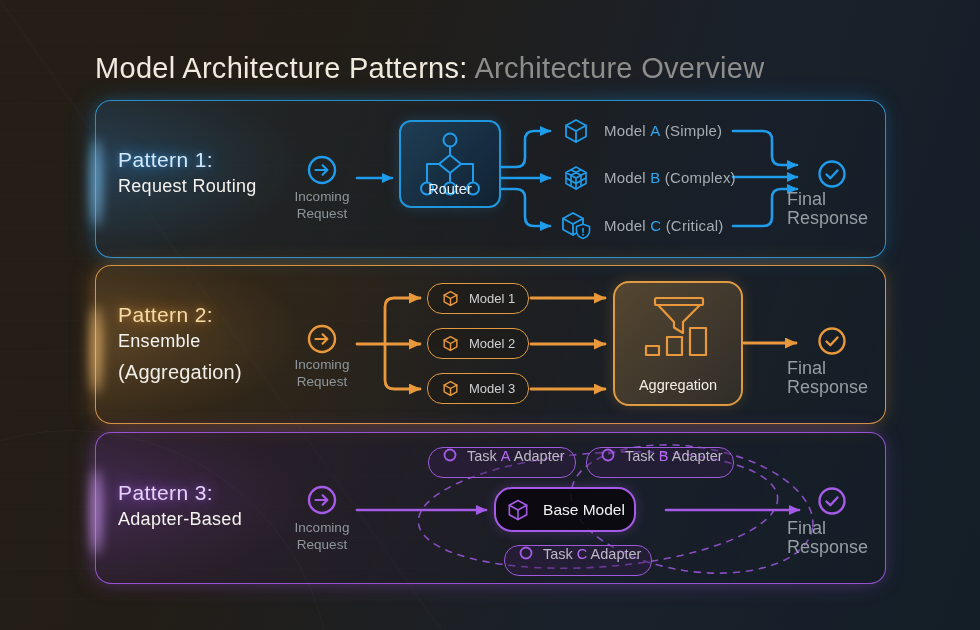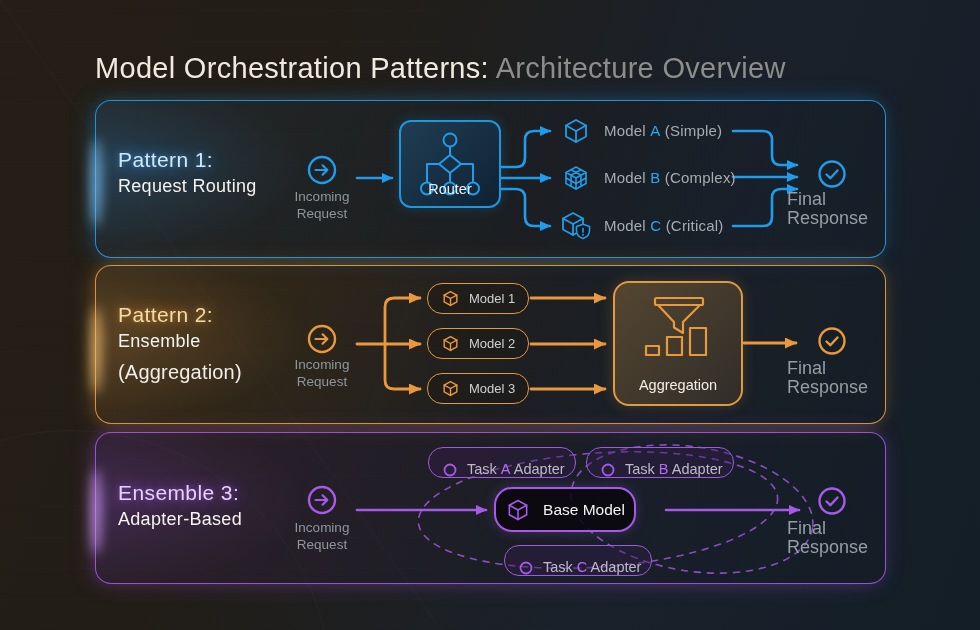--- a/index.html
+++ b/index.html
@@ -71,38 +71,38 @@
       display:flex; align-items:center; gap:9px; padding-left:13px; box-sizing:border-box;
       background:rgba(24,18,10,.25); color:#ced0d3; font-size:13px;}
 
   .agg-box{position:absolute; left:613px; top:281px; width:130px; height:125px;
       border:2px solid #e09a42; border-radius:16px; box-sizing:border-box;
       background:linear-gradient(135deg, rgba(205,150,70,.32), rgba(130,95,45,.22));
       box-shadow:0 0 14px rgba(224,154,66,.22);}
   .agg-label{position:absolute; bottom:11px; width:100%; text-align:center; color:#f4efe6; font-size:14.5px;}
 
   .adapter-box{position:absolute; width:148px; height:31px; border:1.5px solid #9d5ada; border-radius:15px;
-      display:flex; align-items:flex-end; gap:10px; padding-left:14px; box-sizing:border-box;
+      display:flex; align-items:flex-start; gap:10px; padding-left:14px; box-sizing:border-box;
       background:rgba(52,28,74,.40); font-size:14.5px; color:#bfb9c8; white-space:nowrap;}
   .base-box{position:absolute; left:494px; top:487px; width:142px; height:45px;
       border:2px solid #a55be8; border-radius:18px; box-sizing:border-box;
       display:flex; align-items:center; justify-content:center; gap:12px;
       background:rgba(10,8,14,.88); color:#f2f3f5; font-size:15.5px; font-weight:500;
       box-shadow:0 0 12px rgba(165,91,232,.28);}
   .connectors{position:absolute; left:0; top:0; pointer-events:none;}
 </style>
 </head>
 <body>
 
 <div id="stage">
   <div class="texture"></div>
   <div class="bg-arc"></div>
 
   <div class="title">
-    <span class="main">Model Orchestration Patterns:</span>
+    <span class="main">Model Architecture Patterns:</span>
     <span class="sub">Architecture Overview</span>
   </div>
 
   <div class="panel p1">
     <div class="edge" style="left:-5px; top:38px; width:10px; height:88px; background:rgba(130,205,255,.8);"></div>
   </div>
   <div class="panel p2">
     <div class="edge" style="left:-5px; top:40px; width:10px; height:88px; background:rgba(255,200,120,.8);"></div>
   </div>
   <div class="panel p3">
@@ -307,21 +307,21 @@
     <svg width="30" height="30" viewBox="0 0 30 30">
       <circle class="ln so" cx="15" cy="15" r="12.5" stroke-width="2.4" fill="none"></circle>
       <path class="ln so" d="M9.5 15.5 L13.3 19.2 L20.5 11.5" stroke-width="2.4" fill="none"></path>
     </svg>
   </div>
   <div class="final-label" style="left:787px; top:359px;">
     <div>Final</div>
     <div>Response</div>
   </div>
 
-  <div class="pt pt3" style="left:118px; top:481px;">Ensemble 3:</div>
+  <div class="pt pt3" style="left:118px; top:481px;">Pattern 3:</div>
   <div class="ps" style="left:118px; top:509px;">Adapter-Based</div>
 
   <div class="iconbox" style="left:306px; top:484px;">
     <svg width="32" height="32" viewBox="0 0 32 32">
       <circle class="ln sp" cx="16" cy="16" r="13" stroke-width="2.4" fill="none"></circle>
       <path class="ln sp" d="M9.5 16 H20 M16.6 11.3 L21.4 16 L16.6 20.7" stroke-width="2.2" fill="none"></path>
     </svg>
   </div>
   <div class="small-label" style="left:277px; top:519px;">
     <div>Incoming</div>

